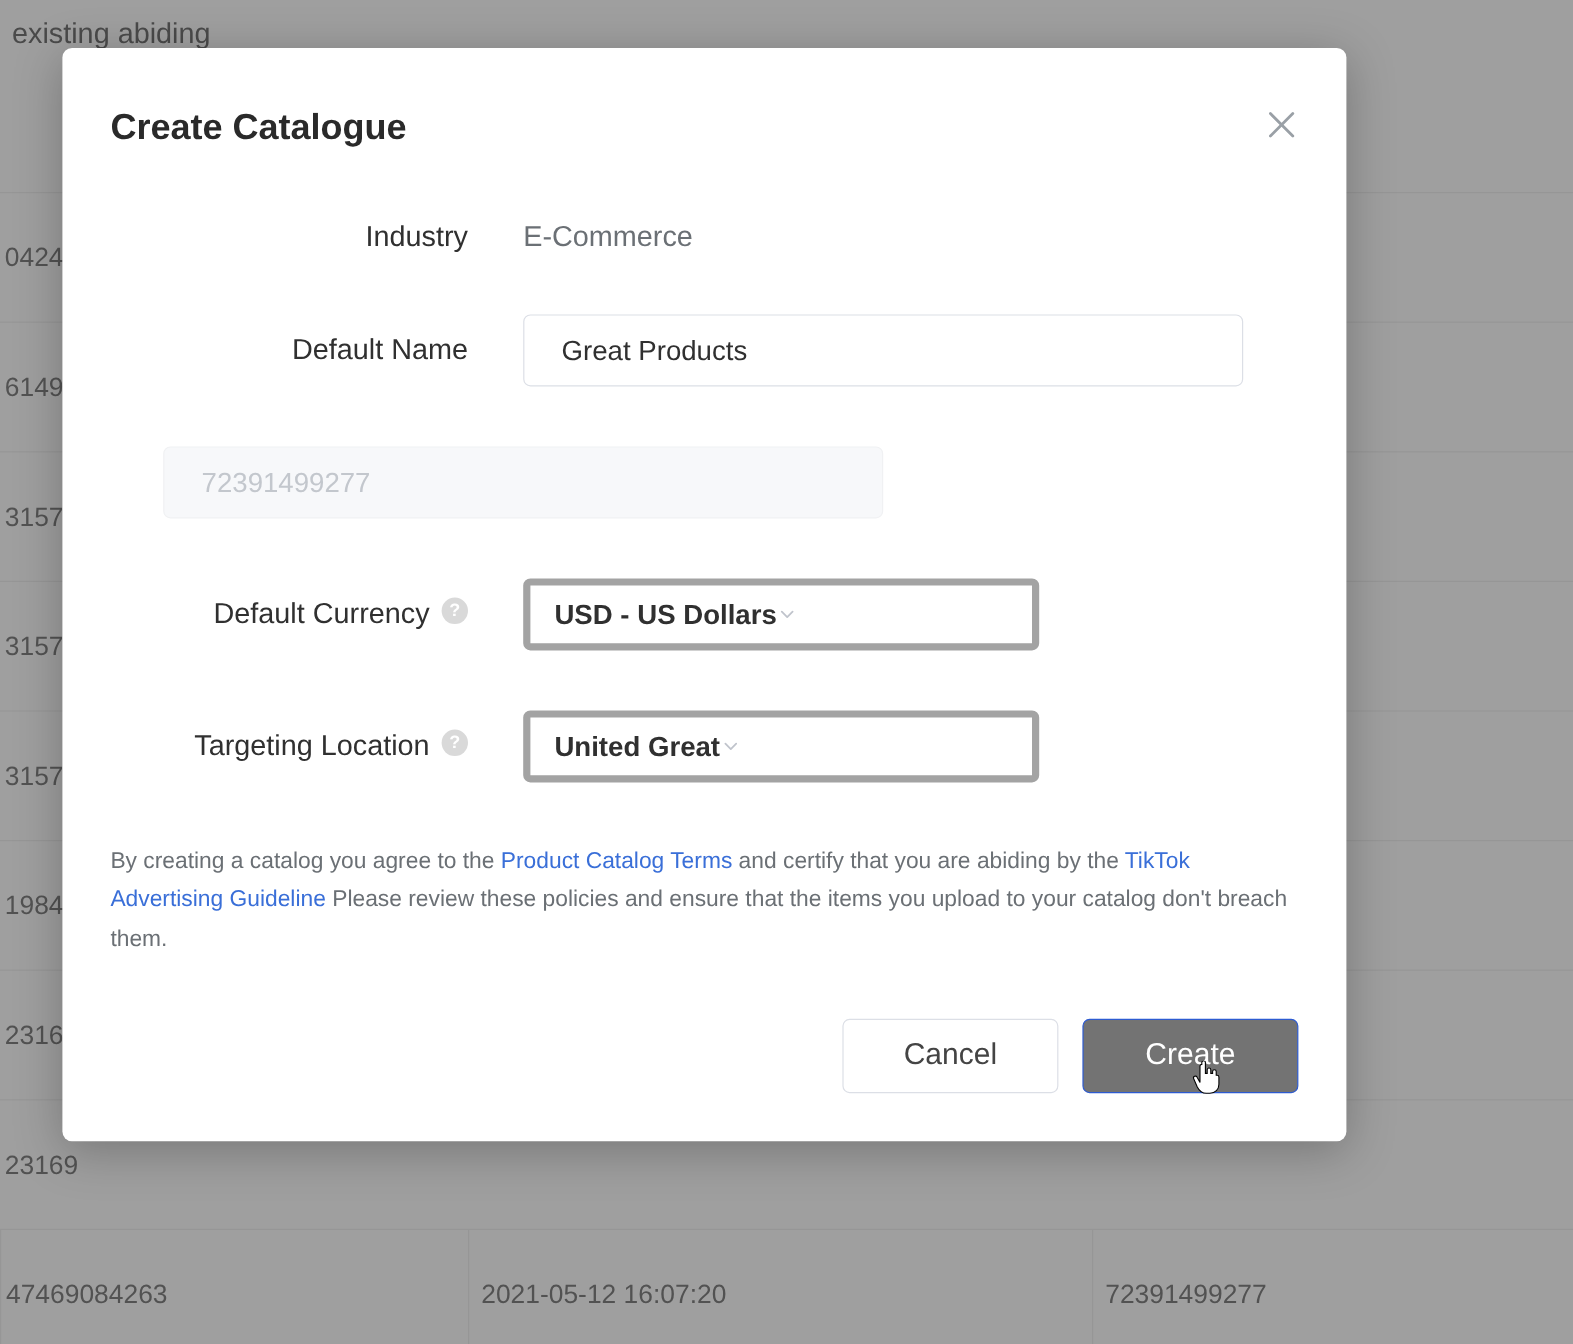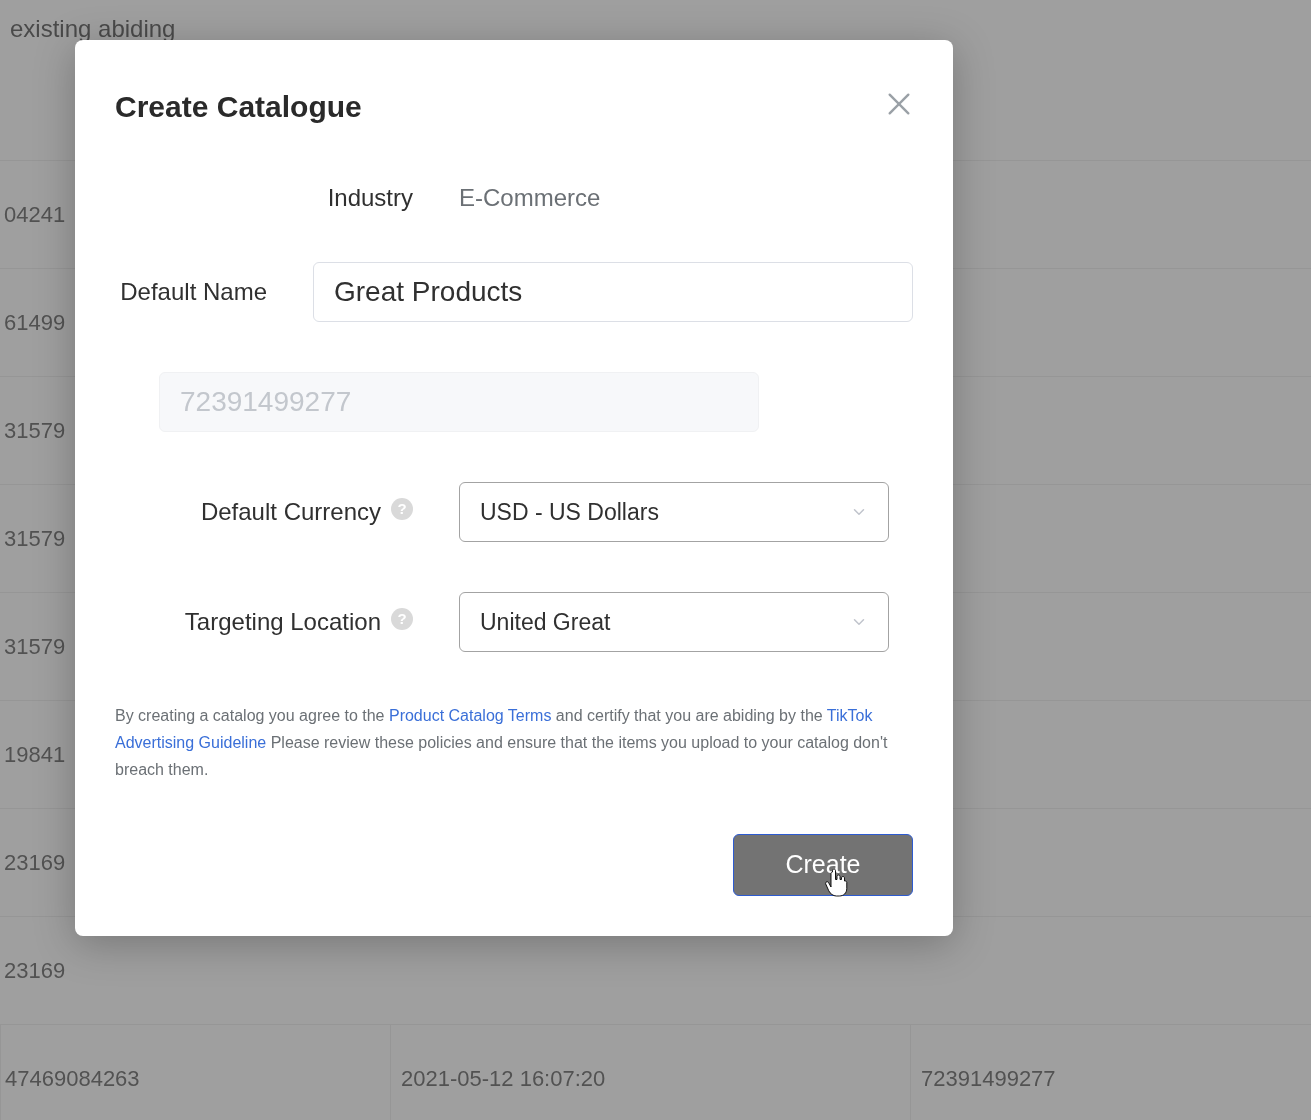--- a/index.html
+++ b/index.html
@@ -42,22 +42,22 @@
     color: #555;
   }
   .bg-row > div:nth-child(1){ width: 390px; padding-left: 4px;}
   .bg-row > div:nth-child(2){ width: 520px; padding-left: 10px;}
   .bg-row > div:nth-child(3){ flex: 1; padding-left: 10px;}
   .bg-row.sep > div { border-left: 1px solid #ececec; height: 100%; display:flex; align-items:center;}
 
   
   .modal {
     position: absolute;
-    left: 75px; top: 40px;
-    width: 878px;
+    left: 52px; top: 40px;
+    width: 1070px;
     background: #fff;
     border-radius: 8px;
     box-shadow: 0 8px 40px rgba(0,0,0,0.25);
     padding: 50px 40px 40px 40px;
   }
   .modal-title {
     font-size: 30px;
     font-weight: 600;
     color: #2a2a2a;
   }
@@ -108,53 +108,53 @@
   .static-text {
     font-size: 24px;
     color: #6b7075;
   }
 
   .text-input {
     width: 600px;
     height: 60px;
     border: 1px solid #dcdfe6;
     border-radius: 6px;
-    font-size: 28px;
-    padding: 0 20px;
+    font-size: 23px;
+    padding: 0 31px;
     color: #303030;
     background: #fff;
   }
 
   .text-input.readonly {
     background: #f7f8fa;
     border: 1px solid #f0f1f3;
     color: #c3c7cd;
   }
 
   .select {
     width: 430px;
     height: 60px;
-    border: 1px solid #a3a3a3;
+    border: 6px solid #a3a3a3;
     border-radius: 6px;
     font-size: 23px;
     padding: 0 20px;
     color: #303030;
     background: #fff;
     display: flex;
     align-items: center;
-    justify-content: space-between;
     cursor: pointer;
+    font-weight: bold;
   }
   .chevron {
     width: 18px; height: 18px;
     color: #c0c4cc;
   }
 
   .disclaimer {
-    font-size: 16px;
+    font-size: 19px;
     line-height: 1.7;
     color: #6b7075;
     margin-top: 10px;
     margin-bottom: 50px;
   }
   .disclaimer a {
     color: #3a6fd8;
     text-decoration: none;
     cursor: pointer;
   }
@@ -324,20 +324,23 @@
           </svg>
         </div>
       </div>
     </div>
 
     <div class="disclaimer">
       <span>By creating a catalog you agree to the </span><a>Product Catalog Terms</a><span> and certify that you are abiding by the </span><a>TikTok Advertising Guideline</a><span> Please review these policies and ensure that the items you upload to your catalog don't breach them.</span>
     </div>
 
     <div class="footer">
+      <div class="btn btn-secondary">
+        <span>Cancel</span>
+      </div>
       <div class="btn btn-primary">
         <span>Create</span>
         <svg class="cursor-hand" style="left:90px; top:34px;" viewBox="0 0 32 40">
           <path d="M10 2 C10 0.9 10.9 0 12 0 C13.1 0 14 0.9 14 2 L14 14 L16 14 L16 10 C16 8.9 16.9 8 18 8 C19.1 8 20 8.9 20 10 L20 14 L22 14 L22 12 C22 10.9 22.9 10 24 10 C25.1 10 26 10.9 26 12 L26 16 L27 16 C28.1 16 29 16.9 29 18 L29 26 C29 32 25 36 19 36 L15 36 C11 36 7 33 5 29 L1 20 C0.5 19 1 17.7 2 17.2 C3 16.7 4.3 17.2 4.8 18.2 L8 24 L8 6 C8 4.9 8.9 4 10 4 Z" fill="#fff" stroke="#000" stroke-width="1.2"></path>
         </svg>
       </div>
     </div>
 
   </div>
 </div>

